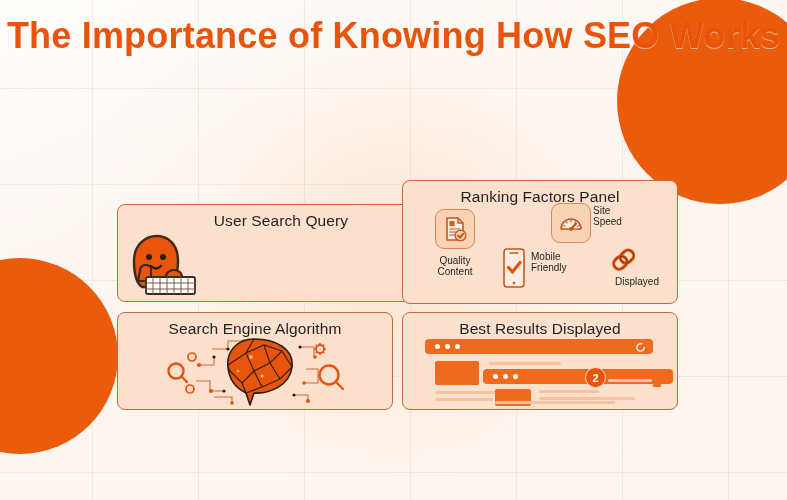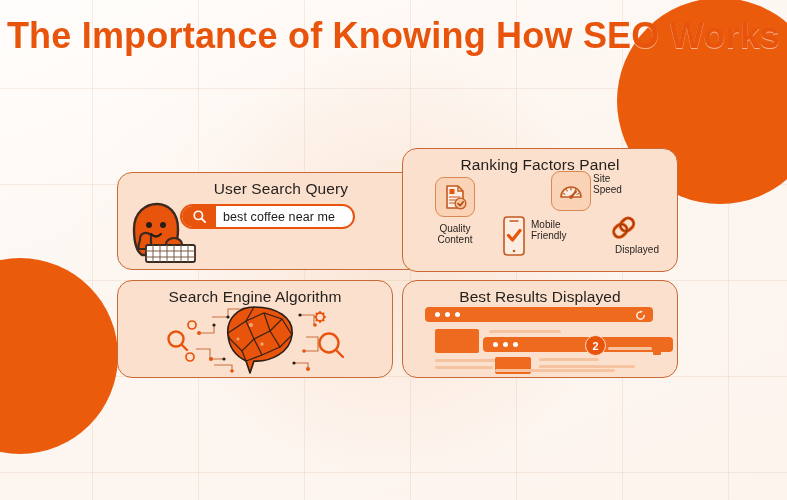--- a/index.html
+++ b/index.html
@@ -39,23 +39,24 @@
     letter-spacing:.2px;
     text-shadow:0 1px 0 rgba(255,255,255,.55);
     z-index:5;
   }
 
   
   .panel{
     position:absolute;
     background:#FBE0CE;
     border:1.6px solid #C96A36;
-    border-radius:15px;
+    border-radius:8px;
     box-sizing:border-box;
     z-index:4;
+    margin-top:32px;
   }
   .panel-title{
     text-align:center;
     color:#231f1c;
     font-size:15.5px;
     line-height:1.1;
     padding-top:7px;
     letter-spacing:.1px;
   }
 
@@ -143,29 +144,20 @@
             <line x1="43" y1="46" x2="43" y2="63"></line>
               <line x1="50" y1="46" x2="50" y2="63"></line>
             <line x1="57" y1="46" x2="57" y2="63"></line>
               <line x1="64" y1="46" x2="64" y2="63"></line>
             <line x1="22" y1="52" x2="71" y2="52"></line>
               <line x1="22" y1="58" x2="71" y2="58"></line>
           </g>
         </svg>
       </div>
 
-      <div class="search-pill">
-        <div class="pill-icon">
-          <svg width="15" height="15" viewBox="0 0 16 16">
-            <circle cx="6.8" cy="6.8" r="4.4" fill="none" stroke="#fff" stroke-width="1.8"></circle>
-            <line x1="10.2" y1="10.2" x2="14" y2="14" stroke="#fff" stroke-width="1.9" stroke-linecap="round"></line>
-          </svg>
-        </div>
-        <div class="pill-text">best coffee near me</div>
-      </div>
     </div>
   </div>
 
   <div class="panel" id="panel-ranking">
     <div class="panel-title">Ranking Factors Panel</div>
 
     <div class="rf-tile" style="left:32px;top:28px;">
       <svg width="28" height="28" viewBox="0 0 28 28">
         <path d="M6 3 H17 L22 8 V25 H6 Z" fill="#FDEDE0" stroke="#C15A22" stroke-width="1.6" stroke-linejoin="round"></path>
         <path d="M17 3 V8 H22" fill="none" stroke="#C15A22" stroke-width="1.4"></path>

